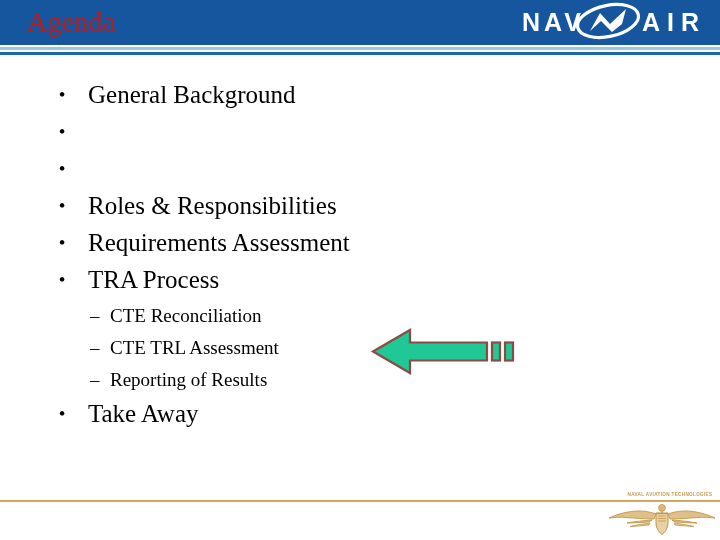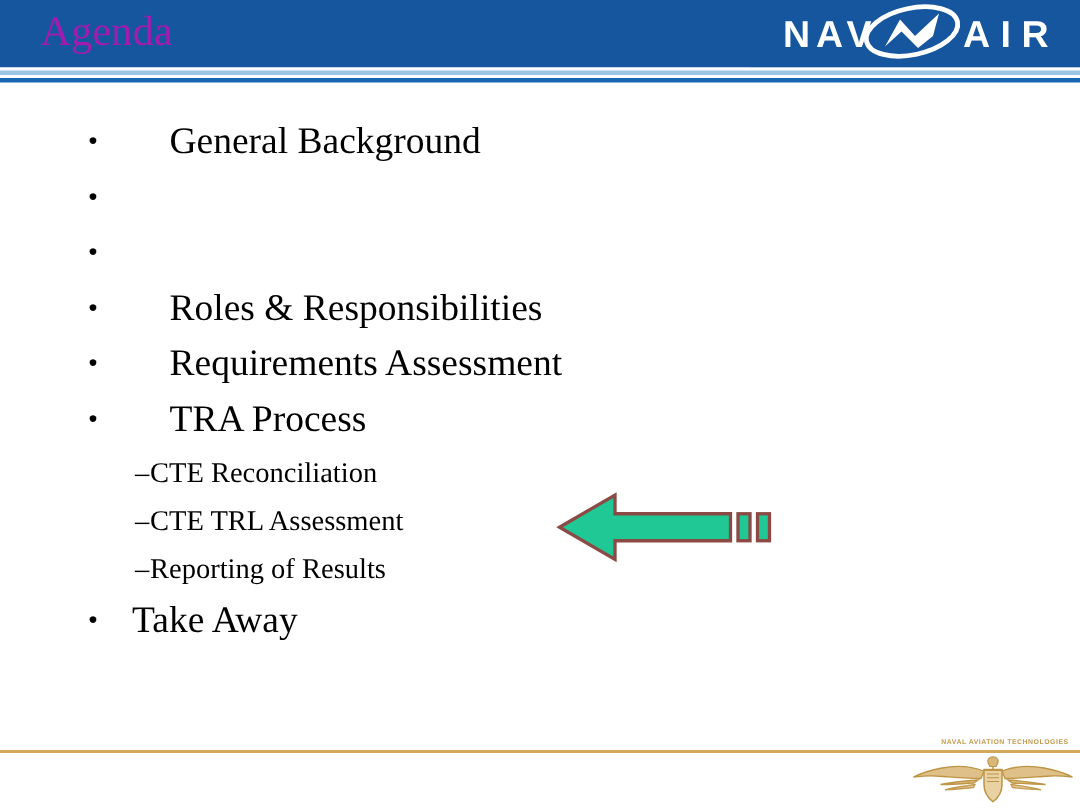--- a/index.html
+++ b/index.html
@@ -23,21 +23,21 @@
     width: 720px;
     height: 45px;
     background: #15569E;
   }
   #slide-title {
     position: absolute;
     left: 27px;
     top: 2px;
     font-size: 28px;
     line-height: 40px;
-    color: #a21caf;
+    color: #b91c1c;
     letter-spacing: 0.2px;
     white-space: nowrap;
   }
   #header-rule-1 {
     position: absolute;
     left: 0; top: 45px;
     width: 720px; height: 2px;
     background: #ffffff;
   }
   #header-rule-2 {
@@ -91,21 +91,20 @@
     width: 14px;
     text-align: center;
     font-size: 19px;
     line-height: 37px;
     color: #000000;
   }
   .lvl1 .text {
     position: absolute;
     left: 88px;
     top: 0;
-    margin-left: 25px;
   }
 
   #sub-list {
     position: absolute;
     left: 0;
     top: 300px;
     width: 720px;
   }
   .lvl2 {
     position: relative;
@@ -118,21 +117,21 @@
   .lvl2 .marker {
     position: absolute;
     left: 90px;
     top: 0;
     font-size: 19px;
     line-height: 32px;
     color: #000000;
   }
   .lvl2 .text {
     position: absolute;
-    left: 100px;
+    left: 110px;
     top: 0;
     text-align: center;
   }
 
   #takeaway-row {
     position: absolute;
     left: 0;
     top: 395px;
     width: 720px;
     height: 37px;

